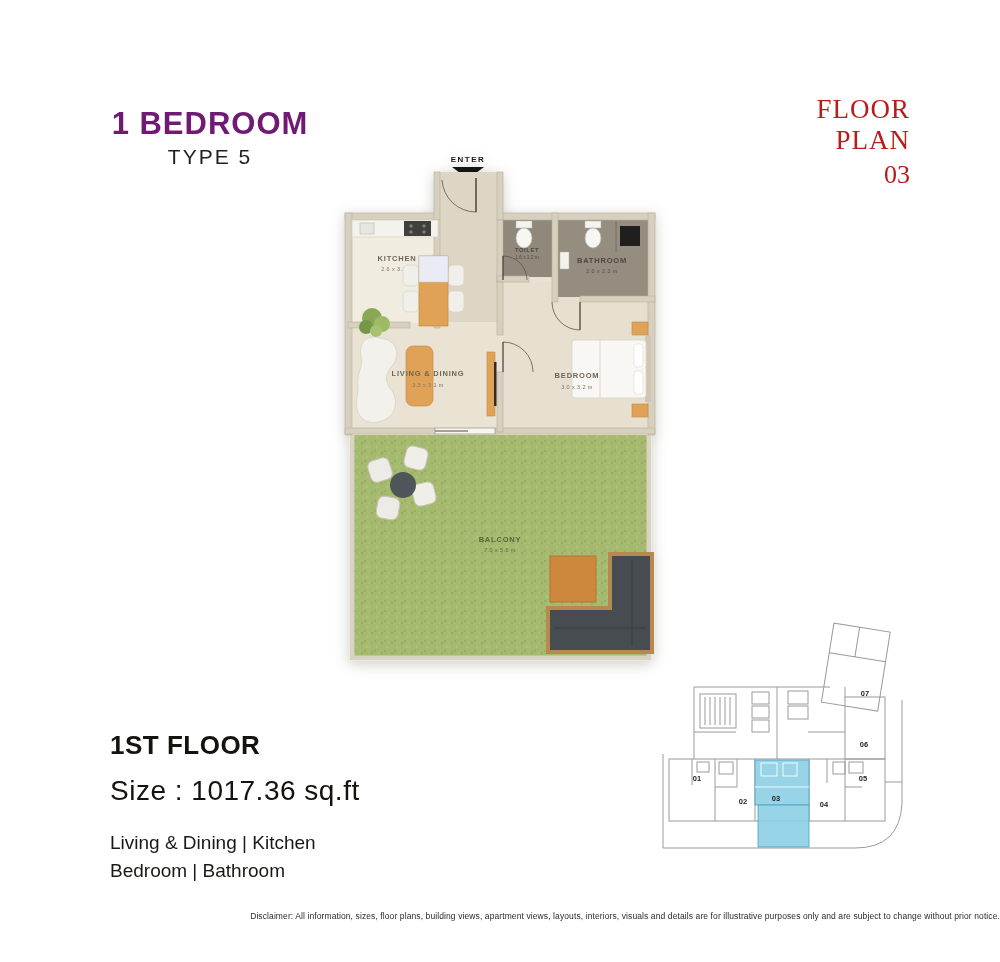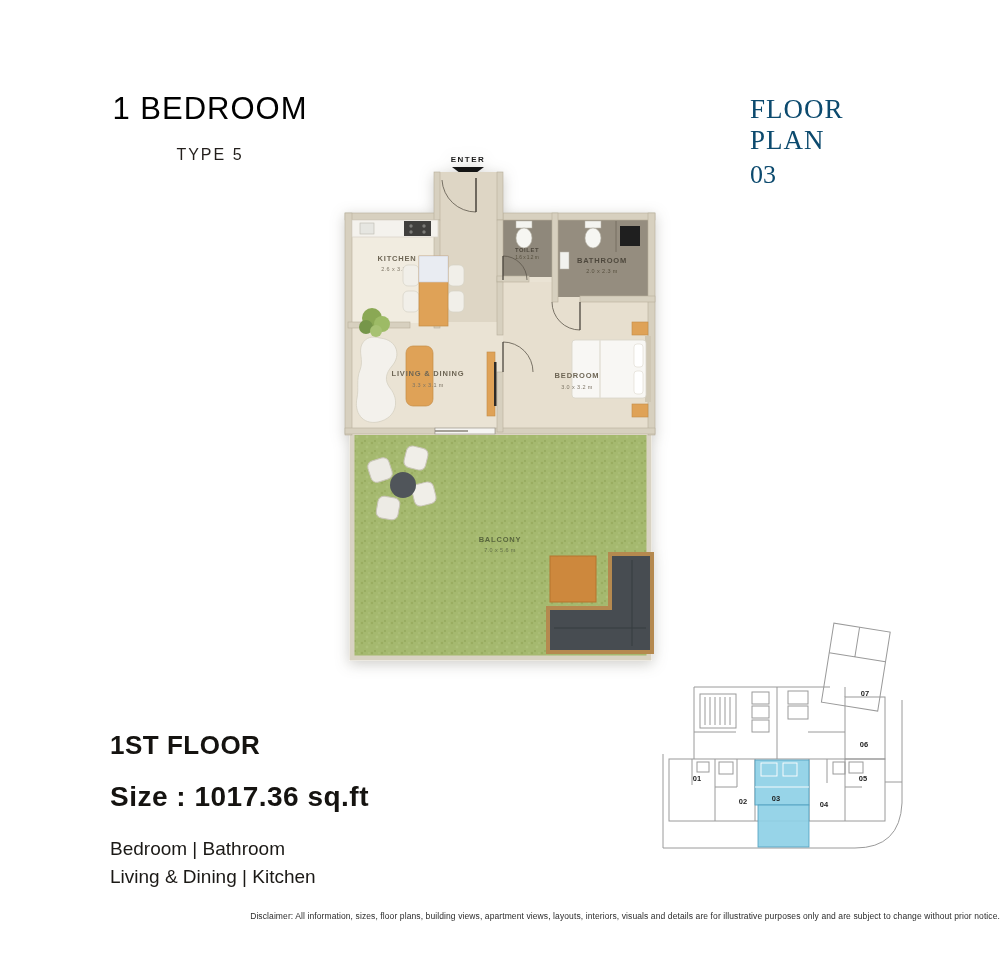--- a/index.html
+++ b/index.html
@@ -2,33 +2,33 @@
 <html><head>
 <meta charset="utf-8">
 <style>
   html,body{margin:0;padding:0;}
   body{
     width:1000px;height:962px;position:relative;background:#ffffff;
     font-family:"Liberation Sans",sans-serif;overflow:hidden;
   }
   
   .title-block{position:absolute;left:105px;top:92px;width:210px;text-align:center;}
-  .title-main{font-size:31px;font-weight:normal;letter-spacing:1px;color:#000000;line-height:1.1;}
-  .title-sub{font-size:16px;font-weight:400;letter-spacing:2px;color:#231f1c;margin-top:20px;}
-  .plan-block{position:absolute;left:750px;top:94px;width:160px;text-align:left;
-    font-family:"Liberation Serif",serif;color:#0c4a6e;}
+  .title-main{font-size:31px;font-weight:bold;letter-spacing:1px;color:#701a75;line-height:1.1;margin-top:15px;}
+  .title-sub{font-size:21px;font-weight:400;letter-spacing:2px;color:#231f1c;margin-top:4px;}
+  .plan-block{position:absolute;left:750px;top:94px;width:160px;text-align:right;
+    font-family:"Liberation Serif",serif;color:#b91c1c;}
   .plan-label{font-size:27px;letter-spacing:1px;}
   .plan-number{font-size:26px;margin-top:4px;}
   
   .floorplan-wrap{position:absolute;left:330px;top:140px;width:340px;height:530px;}
   .floorplan-wrap svg{filter:drop-shadow(0 3px 7px rgba(60,55,40,.25));}
   
   .details-block{position:absolute;left:110px;top:730px;width:320px;color:#151310;}
   .details-floor{font-size:26px;font-weight:bold;letter-spacing:.5px;}
-  .details-size{font-size:28px;font-weight:bold;letter-spacing:.5px;margin-top:20px;}
+  .details-size{font-size:28px;font-weight:normal;letter-spacing:.5px;margin-top:14px;}
   .details-rooms{margin-top:22px;font-size:19px;line-height:1.45;color:#1b1916;}
   
   .keyplan-wrap{position:absolute;left:652px;top:612px;width:300px;height:258px;}
   
   .disclaimer{position:absolute;left:0;top:911px;width:100%;text-align:right;
     font-size:8.5px;color:#2b2b2b;letter-spacing:.1px;}
   text{font-family:"Liberation Sans",sans-serif;}
   .room-label{font-size:7.5px;font-weight:bold;letter-spacing:.8px;fill:#6e6655;}
   .room-dims{font-size:5.5px;letter-spacing:.4px;fill:#7d7566;}
   .dark-label{fill:#4e483d;}
@@ -198,22 +198,22 @@
     <text x="577" y="378" text-anchor="middle" class="room-label">BEDROOM</text>
     <text x="577" y="389" text-anchor="middle" class="room-dims">3.0 x 3.2 m</text>
   </g>
 </svg>
 </div>
 
 <div class="details-block">
   <div class="details-floor">1ST FLOOR</div>
   <div class="details-size">Size : 1017.36 sq.ft</div>
   <div class="details-rooms">
+    <div>Living &amp; Dining | Kitchen</div>
     <div>Bedroom | Bathroom</div>
-    <div>Living &amp; Dining | Kitchen</div>
   </div>
 </div>
 
 <div class="keyplan-wrap">
 <svg width="300" height="258" viewBox="655 615 300 258" xmlns="http://www.w3.org/2000/svg">
   <g fill="none" stroke="#9a9a9a" stroke-width="1">
 
     <path d="M666,757 V851 H858 Q903,851 905,806 V703"></path>
 
     <rect x="672" y="762" width="216" height="62"></rect>

